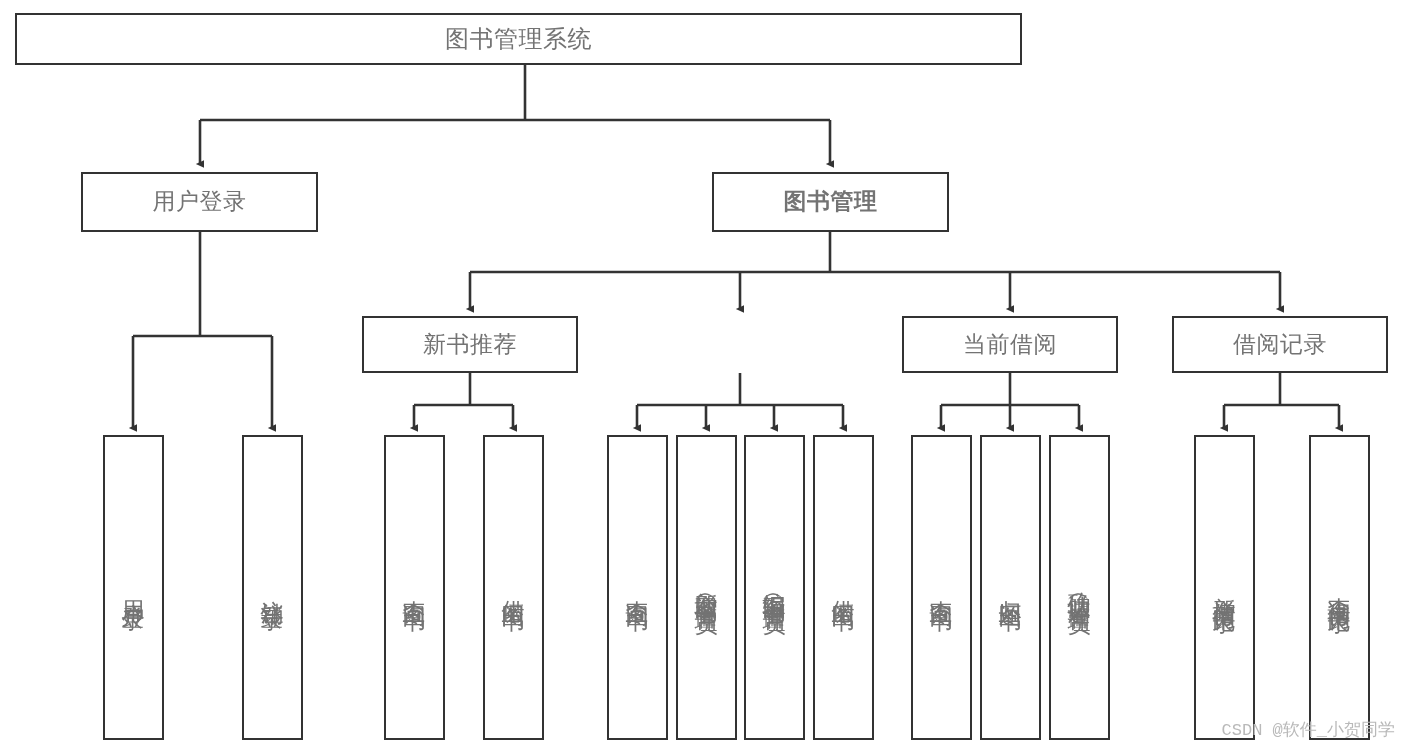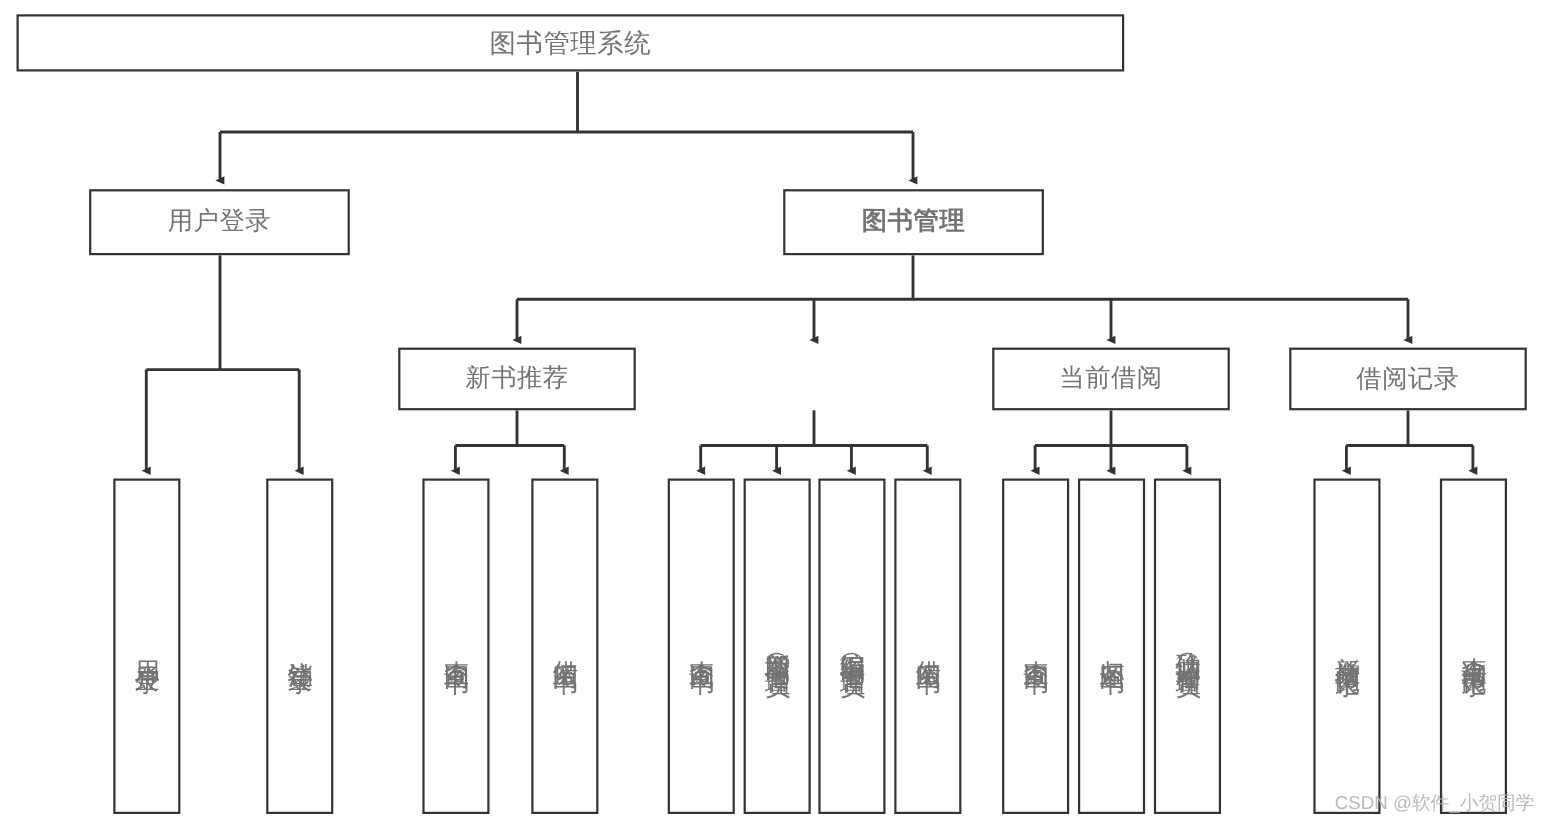--- a/index.html
+++ b/index.html
@@ -66,21 +66,21 @@
     max-height: 280px;
   }
   #watermark {
     position: absolute;
     right: 10px;
     bottom: 6px;
     font-size: 17px;
     color: #b9b9b9;
     z-index: 5;
     white-space: nowrap;
-    font-family: Liberation Sans, sans-serif;
+    font-family: Liberation Mono, monospace;
   }
 </style>
 </head>
 <body>
 
 <div id="diagram-root">
 
   <svg id="edges-layer" viewBox="0 0 1405 747" width="1405" height="747" xmlns="http://www.w3.org/2000/svg">
     <defs>
       <marker id="arrowhead" markerWidth="9" markerHeight="9" refX="4.2" refY="4.4" orient="auto" markerUnits="userSpaceOnUse">

